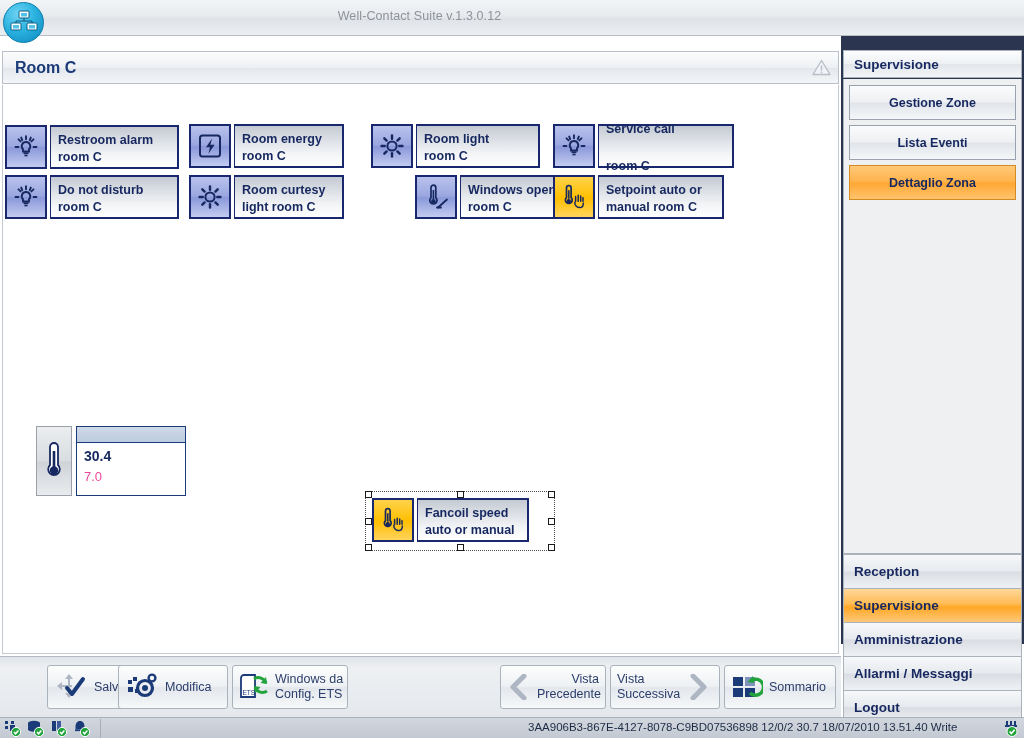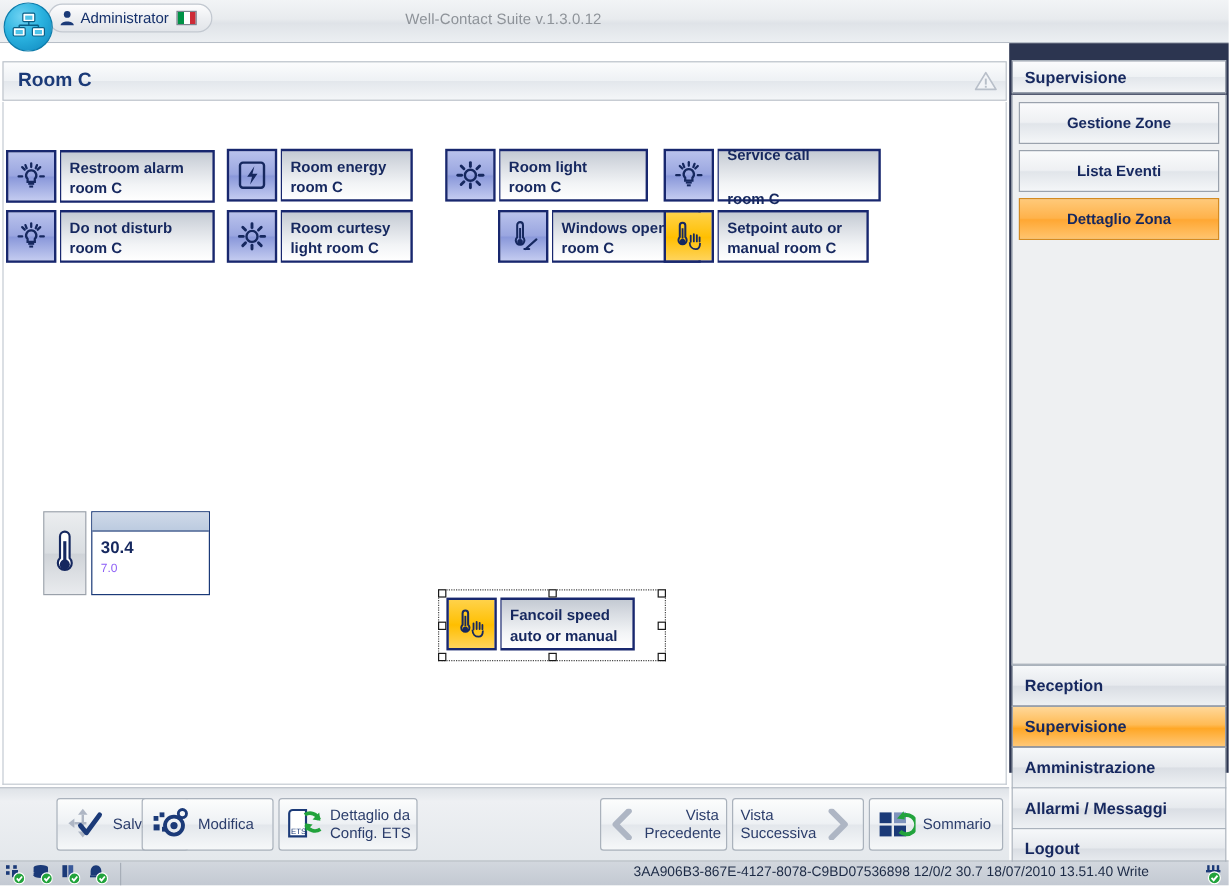--- a/index.html
+++ b/index.html
@@ -96,30 +96,30 @@
 
   
   .temp-widget { position: absolute; display: flex; }
   .temp-icon-box {
     width: 36px; height: 70px;
     background: linear-gradient(to bottom, #ebedef 0%, #d9dde1 50%, #cfd3d8 51%, #e9ebee 100%);
     border: 1px solid #9aa1aa;
     display: flex; align-items: center; justify-content: center;
   }
   .temp-readout {
-    width: 99px; height: 70px; margin-left: 4px;
+    width: 110px; height: 70px; margin-left: 4px;
     border: 1px solid #1b3a78; background: #ffffff;
   }
   .temp-band {
     height: 16px;
     background: linear-gradient(to bottom, #cfd9e8 0%, #bccbe0 100%);
     border-bottom: 1px solid #1b3a78;
   }
   .temp-v1 { padding: 5px 0 0 7px; font-size: 14px; font-weight: bold; color: #16285f; }
-  .temp-v2 { padding: 5px 0 0 7px; font-size: 10px; color: #8b5cf6; }
+  .temp-v2 { padding: 5px 0 0 7px; font-size: 13px; color: #ec4899; }
 
   
   .selection-wrap { position: absolute; }
   .sel-dotted {
     position: absolute; left: 0; top: 0;
     border: 1px dotted #4a4a4a;
   }
   .handle {
     position: absolute; width: 7px; height: 7px;
     background: #ffffff; border: 1px solid #1a1a1a;
@@ -215,30 +215,20 @@
         <rect x="9" y="2" width="10" height="7" rx="1" fill="#ffffff" stroke="#0a5f86" stroke-width="1"></rect>
         <rect x="11" y="4" width="6" height="3.5" fill="#4fc3e8"></rect>
         <rect x="1" y="14" width="10" height="7" rx="1" fill="#ffffff" stroke="#0a5f86" stroke-width="1"></rect>
         <rect x="3" y="16" width="6" height="3.5" fill="#4fc3e8"></rect>
         <rect x="17" y="14" width="10" height="7" rx="1" fill="#ffffff" stroke="#0a5f86" stroke-width="1"></rect>
         <rect x="19" y="16" width="6" height="3.5" fill="#4fc3e8"></rect>
         <path d="M14 9 L14 12 M6 12 L22 12 M6 12 L6 14 M22 12 L22 14" stroke="#0a5f86" stroke-width="1.2" fill="none"></path>
       </svg>
     </div>
 
-    <div class="user-tab">
-      <span class="user-icon">
-        <svg width="14" height="14" viewBox="0 0 14 14">
-          <circle cx="7" cy="4" r="2.8" fill="#1b3a78"></circle>
-          <path d="M1.5 13 C1.5 8.8 12.5 8.8 12.5 13 Z" fill="#1b3a78"></path>
-        </svg>
-      </span>
-      <span>Administrator</span>
-      <span class="flag"></span>
-    </div>
 
     <div class="titlebar-title">Well-Contact Suite v.1.3.0.12</div>
   </div>
 
   <div class="content-panel">
 
     <div class="room-header">
       <span class="room-title">Room C</span>
       <span class="warn-icon-box">
         <svg width="19" height="17" viewBox="0 0 19 17">
@@ -493,21 +483,21 @@
         <svg width="32" height="28" viewBox="0 0 32 28">
           <path d="M3 5 a3 3 0 0 1 3 -3 h11 v22 h-14 Z" fill="#ffffff" stroke="#1b3a78" stroke-width="1.8"></path>
           <text x="4.5" y="22" font-size="6.5" fill="#1b3a78" font-family="Liberation Sans, sans-serif">ETS</text>
           <path d="M16 6 a8 8 0 0 1 12 4" fill="none" stroke="#22a33c" stroke-width="3"></path>
           <path d="M28 4 l1 7 l-6.5 -1 Z" fill="#22a33c"></path>
           <path d="M29 18 a8 8 0 0 1 -12 -3.5" fill="none" stroke="#22a33c" stroke-width="3"></path>
           <path d="M17 20 l-1 -7 l6.5 1 Z" fill="#22a33c"></path>
         </svg>
       </span>
       <span class="lbl">
-        <span>Dettaglio da</span><br>
+        <span>Windows da</span><br>
         <span>Config. ETS</span>
       </span>
     </div>
 
     <div class="tb-btn" style="left:500px; width:106px;">
       <span class="tb-ico" style="width:36px;">
         <svg width="20" height="26" viewBox="0 0 20 26">
           <path d="M15 2 L4 13 L15 24" fill="none" stroke="#aeb6c4" stroke-width="5" stroke-linecap="round" stroke-linejoin="round"></path>
         </svg>
       </span>

